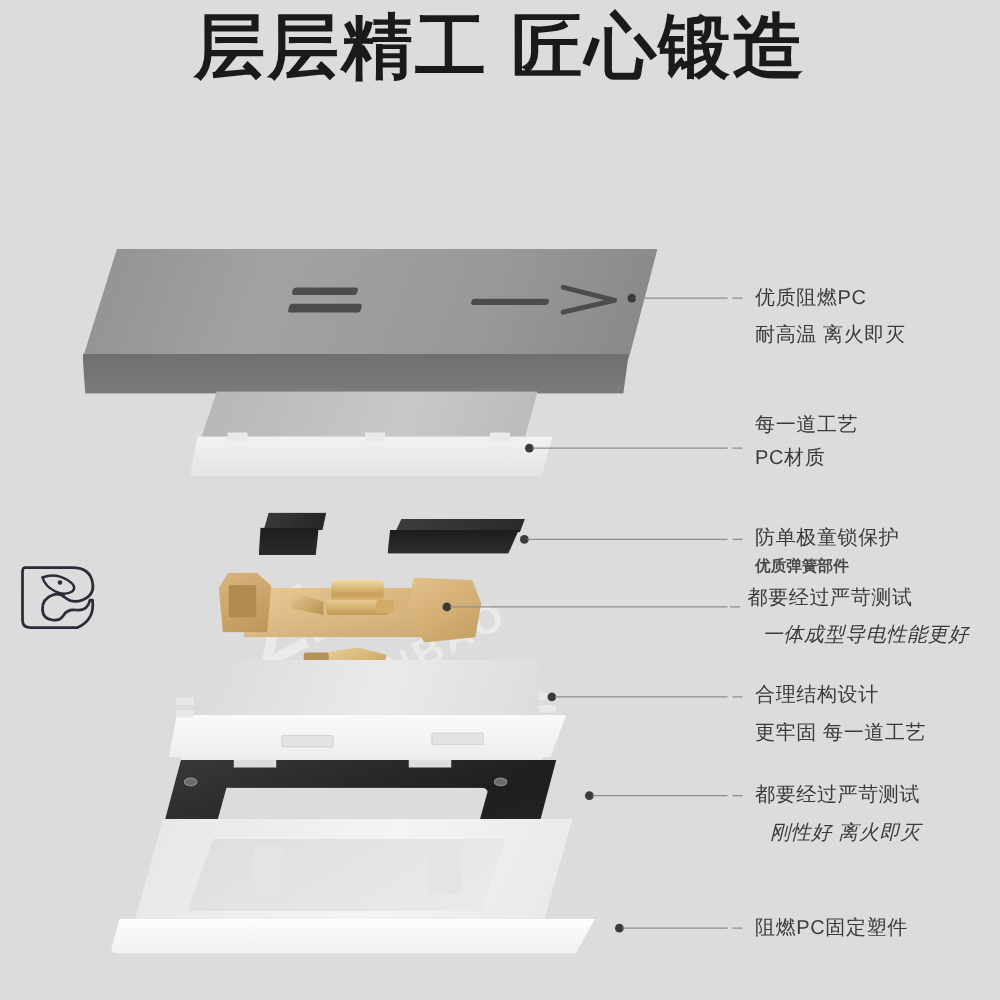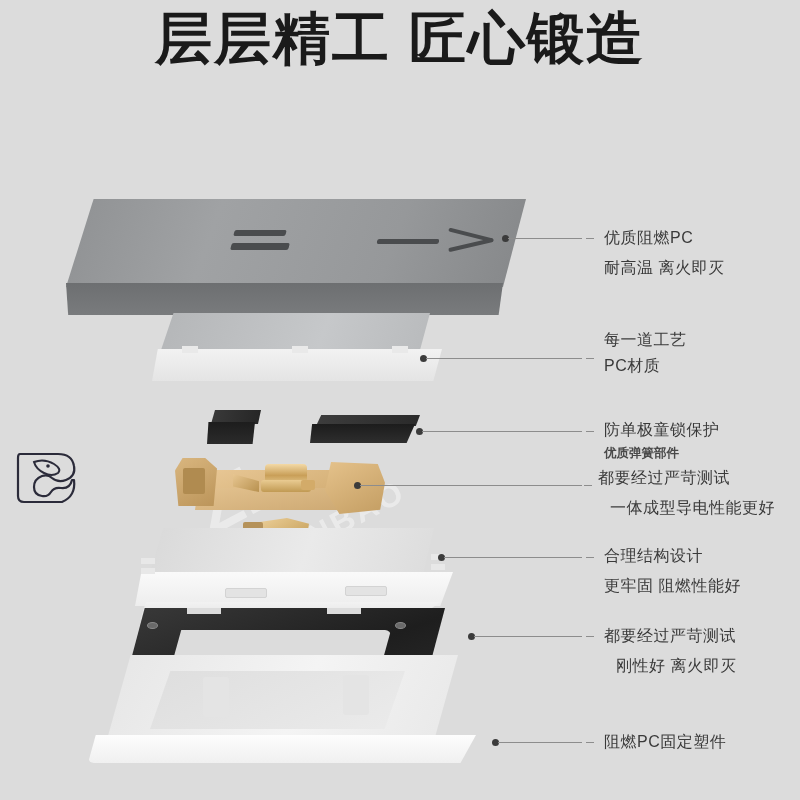--- a/index.html
+++ b/index.html
@@ -164,21 +164,21 @@
 
   
   .callout{position:absolute;}
   .lead{position:absolute;height:1px;background:#8d8d8d;}
   .dot{position:absolute;width:7px;height:7px;border-radius:50%;background:#3b3b3b;}
   .dash{position:absolute;width:8px;height:1px;background:#8d8d8d;}
   .ctext{position:absolute;left:604px;white-space:nowrap;}
   .ct-main{font-size:16px;color:#3a3a3a;letter-spacing:.5px;}
   .ct-sub{font-size:16px;color:#3a3a3a;letter-spacing:.5px;margin-top:9px;}
   .ct-sub-sm{font-size:12.5px;color:#4a4a4a;font-weight:bold;margin-top:4px;}
-  .indent{padding-left:12px;}
+  .indent{padding-left:12px;font-style:italic;}
 </style>
 </head>
 <body>
 
 <div id="stage">
 
   <div class="hdr">
     <div class="hdr-title">层层精工 匠心锻造</div>
   </div>
 
@@ -314,21 +314,21 @@
       <div class="ct-sub indent">一体成型导电性能更好</div>
     </div>
   </div>
 
   <div class="callout">
     <div class="dot" style="left:438px;top:554px"></div>
     <div class="lead" style="left:444px;top:557px;width:138px"></div>
     <div class="dash" style="left:586px;top:557px"></div>
     <div class="ctext" style="top:546px">
       <div class="ct-main">合理结构设计</div>
-      <div class="ct-sub">更牢固 阻燃性能好</div>
+      <div class="ct-sub">更牢固 每一道工艺</div>
     </div>
   </div>
 
   <div class="callout">
     <div class="dot" style="left:468px;top:633px"></div>
     <div class="lead" style="left:474px;top:636px;width:108px"></div>
     <div class="dash" style="left:586px;top:636px"></div>
     <div class="ctext" style="top:626px">
       <div class="ct-main">都要经过严苛测试</div>
       <div class="ct-sub indent">刚性好 离火即灭</div>

